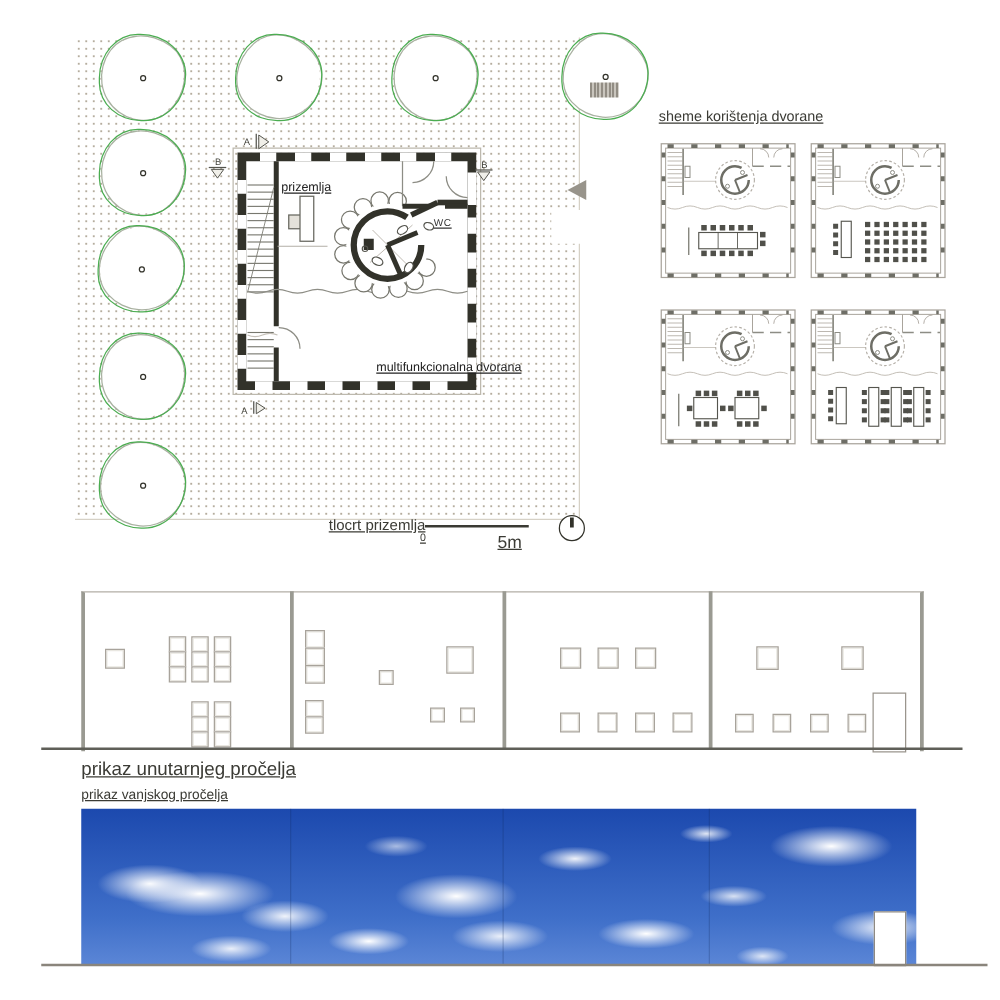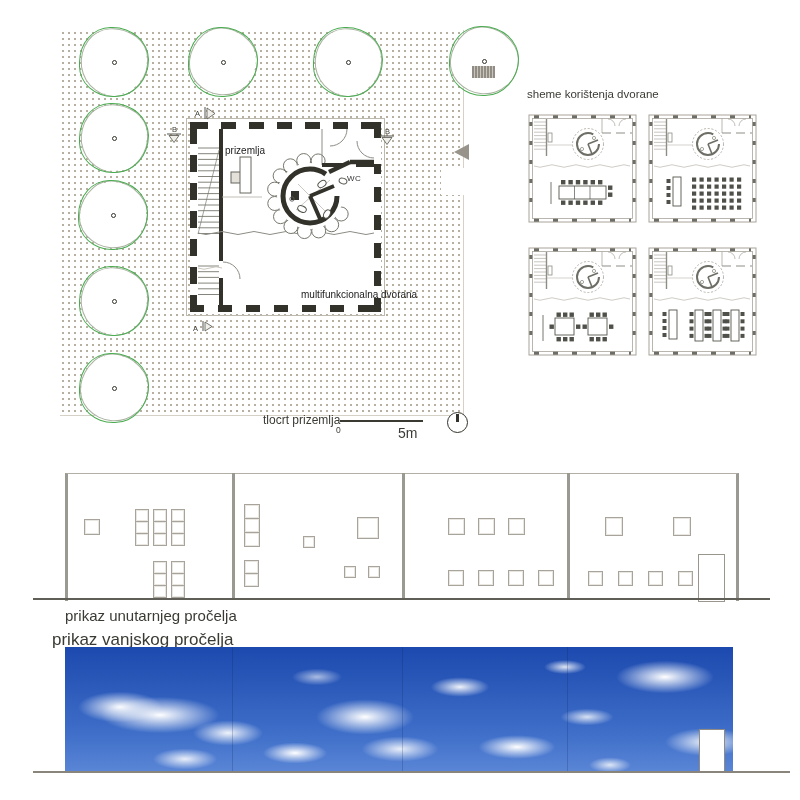--- a/index.html
+++ b/index.html
@@ -1,19 +1,19 @@
 <!DOCTYPE html>
 <html><head>
 <meta charset="utf-8">
 <style>
   html,body{margin:0;padding:0;background:#fff;}
   #stage{position:relative;width:800px;height:800px;background:#ffffff;overflow:hidden;
          font-family:"Liberation Sans",sans-serif;}
   .abs{position:absolute;}
-  .txt{position:absolute;color:#30302b;font-family:"Liberation Sans",sans-serif;white-space:nowrap;}
+  .txt{position:absolute;color:#30302b;font-family:"Liberation Sans",sans-serif;white-space:nowrap;text-decoration:underline;}
 
   
   #dots{left:60px;top:30px;width:403px;height:385px;
         background-image:
           radial-gradient(circle,#b5ad9e 0.7px,transparent 0.9px),
           radial-gradient(circle,#cdc6b9 0.6px,transparent 0.8px);
         background-size:6px 6px,12px 12px;
         background-position:0 0,3px 3px;
         border-right:1px solid #d6d1c6;border-bottom:1px solid #d6d1c6;}
   .notch{position:absolute;background:#ffffff;}
@@ -55,21 +55,21 @@
   #scheme-2{left:528px;top:247px;} #scheme-3{left:648px;top:247px;}
 
   
   #int-elev{left:65px;top:473px;width:668px;height:127px;background:#fff;
             border-top:1px solid #b3aea6;border-left:3px solid #9a9a92;border-right:3px solid #9a9a92;}
   .divider{position:absolute;top:473px;width:3px;height:127px;background:#9a9a92;}
   .win{position:absolute;background:#fff;border:1.5px solid #a8a39b;box-shadow:inset 0 0 0 1px #e9e7e1;}
   #int-door{position:absolute;background:#fff;border:1px solid #9a958d;}
   #int-ground{left:33px;top:598px;width:737px;height:2px;background:#5f5f58;}
   #label-int{left:65px;top:607px;font-size:15px;color:#3b3b35;}
-  #label-ext{left:52px;top:630px;font-size:17px;color:#3b3b35;}
+  #label-ext{left:65px;top:630px;font-size:11px;color:#3b3b35;}
 
   
   #sky{left:65px;top:647px;width:668px;height:125px;
     background:
       radial-gradient(60px 22px at 55px 60px,rgba(255,255,255,.97),rgba(255,255,255,0) 70%),
       radial-gradient(85px 26px at 95px 68px,#fff,rgba(255,255,255,0) 70%),
       radial-gradient(50px 18px at 163px 86px,rgba(255,255,255,.92),rgba(255,255,255,0) 70%),
       radial-gradient(46px 15px at 230px 106px,#fff,rgba(255,255,255,0) 70%),
       radial-gradient(72px 26px at 300px 70px,#fff,rgba(255,255,255,0) 68%),
       radial-gradient(55px 18px at 335px 102px,rgba(255,255,255,.88),rgba(255,255,255,0) 70%),

